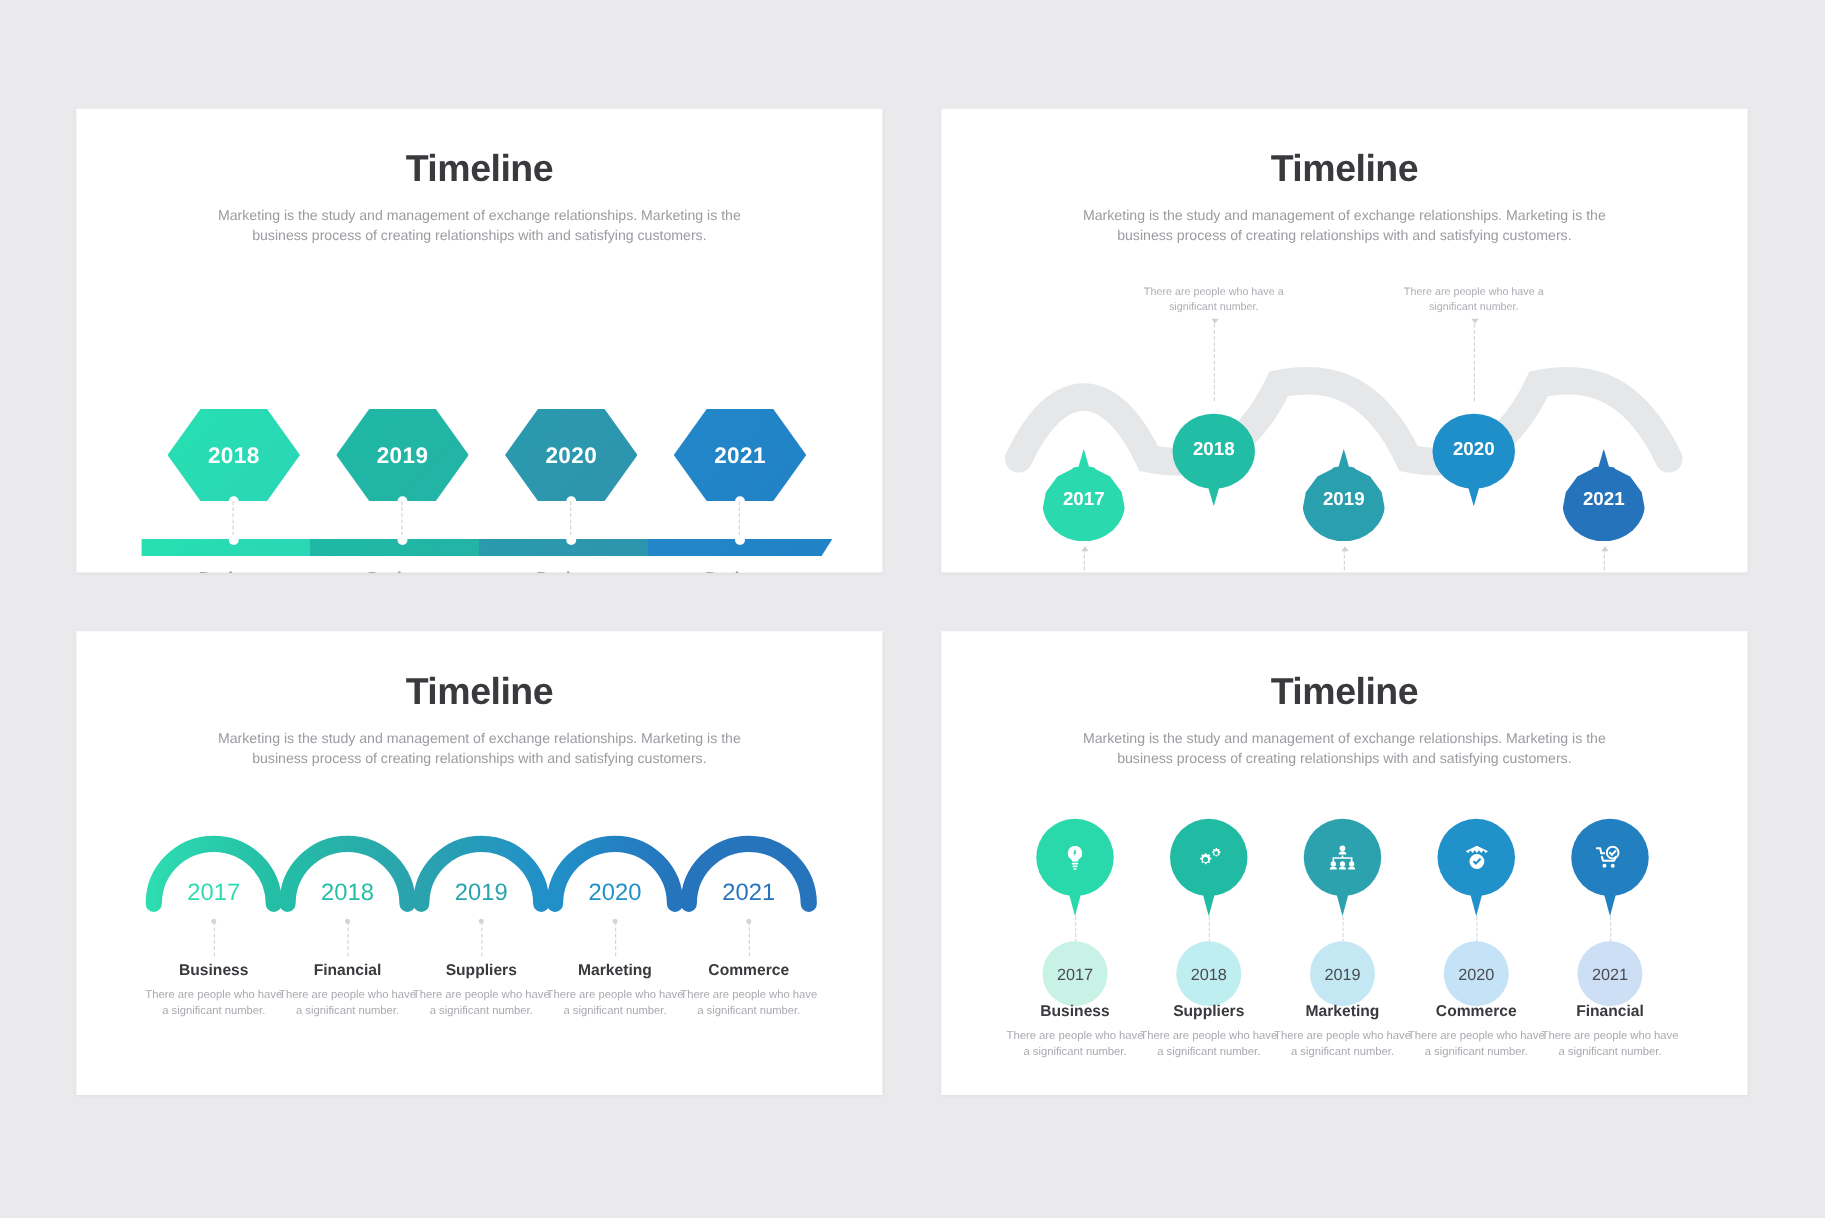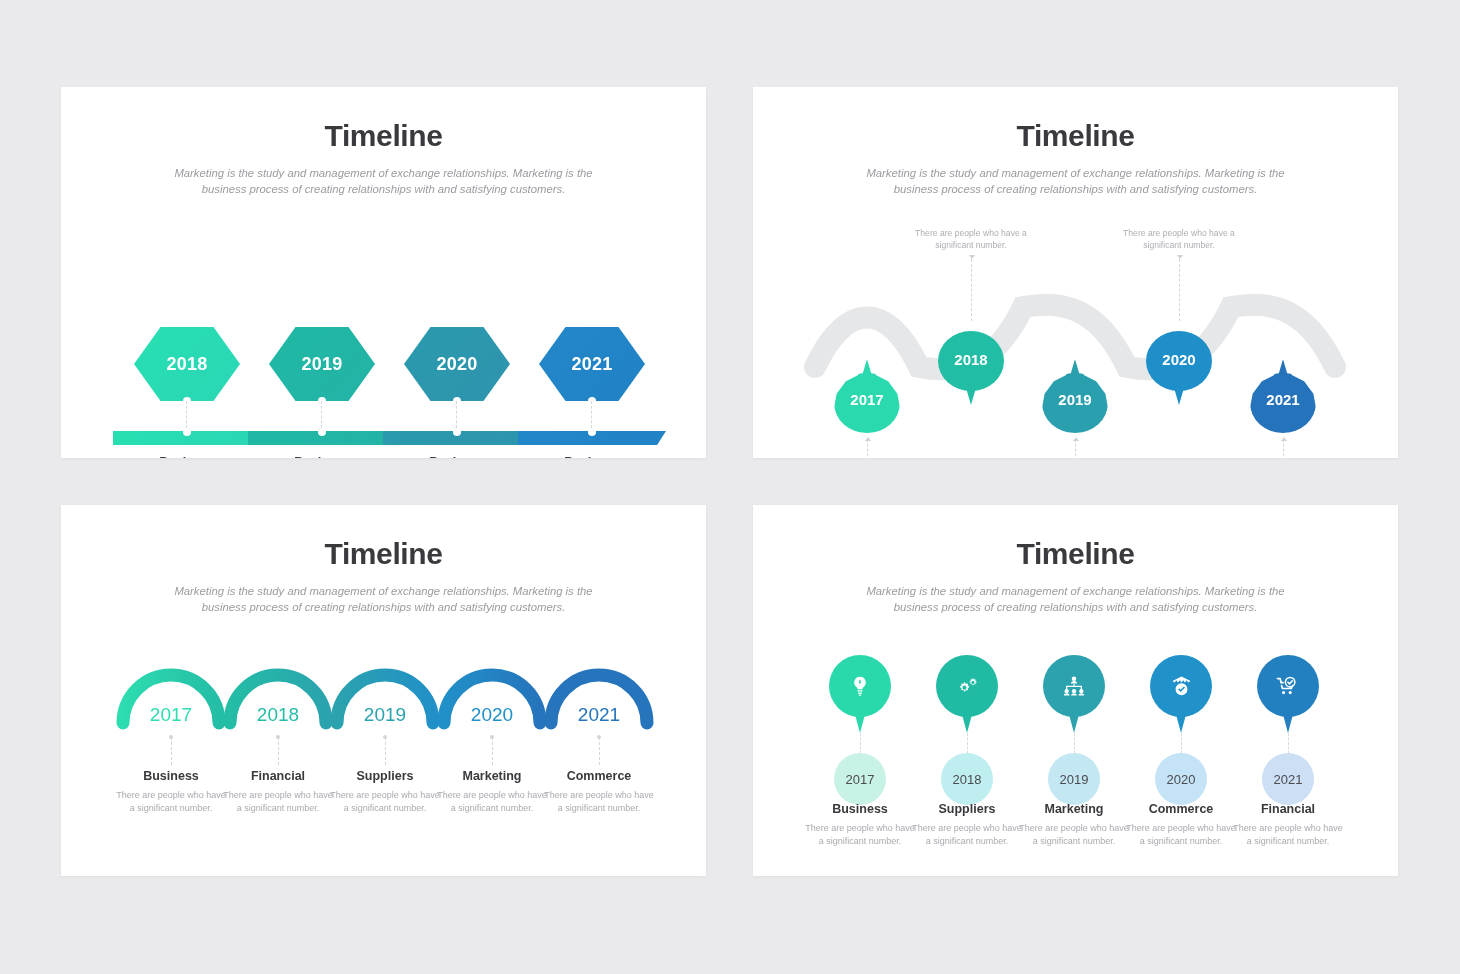--- a/index.html
+++ b/index.html
@@ -27,21 +27,20 @@
     text-align:center;
     font-size:30px;font-weight:bold;
     color:#3a3a3e;
     letter-spacing:-0.4px;
   }
   .p-sub{
     position:absolute;left:92px;right:92px;top:78px;
     text-align:center;
     font-size:11.3px;line-height:16px;
     color:#9b9ba1;
-    font-style:italic;
   }
 
   
   .hexcol{position:absolute;top:240px;width:148px;}
   .hexwrap{position:relative;height:74px;}
   .hex{
     position:absolute;left:21px;top:0;
     width:106px;height:74px;
     clip-path:polygon(25% 0%,75% 0%,100% 50%,75% 100%,25% 100%,0% 50%);
     display:flex;align-items:center;justify-content:center;

